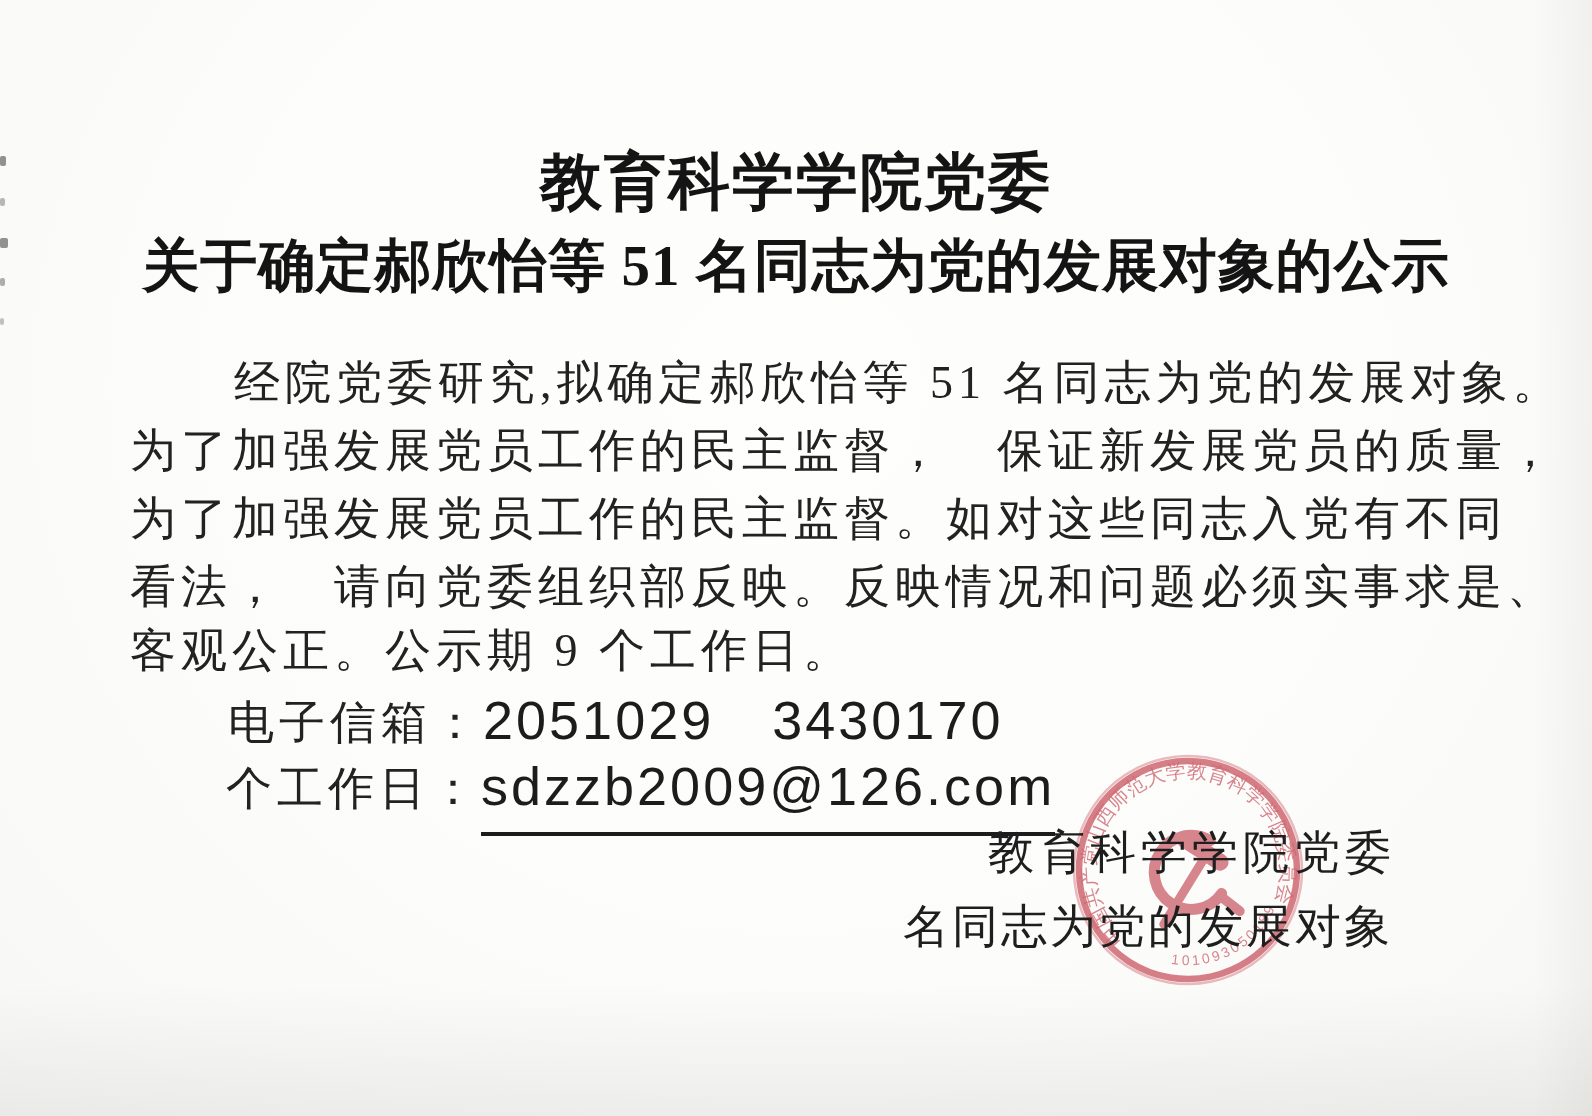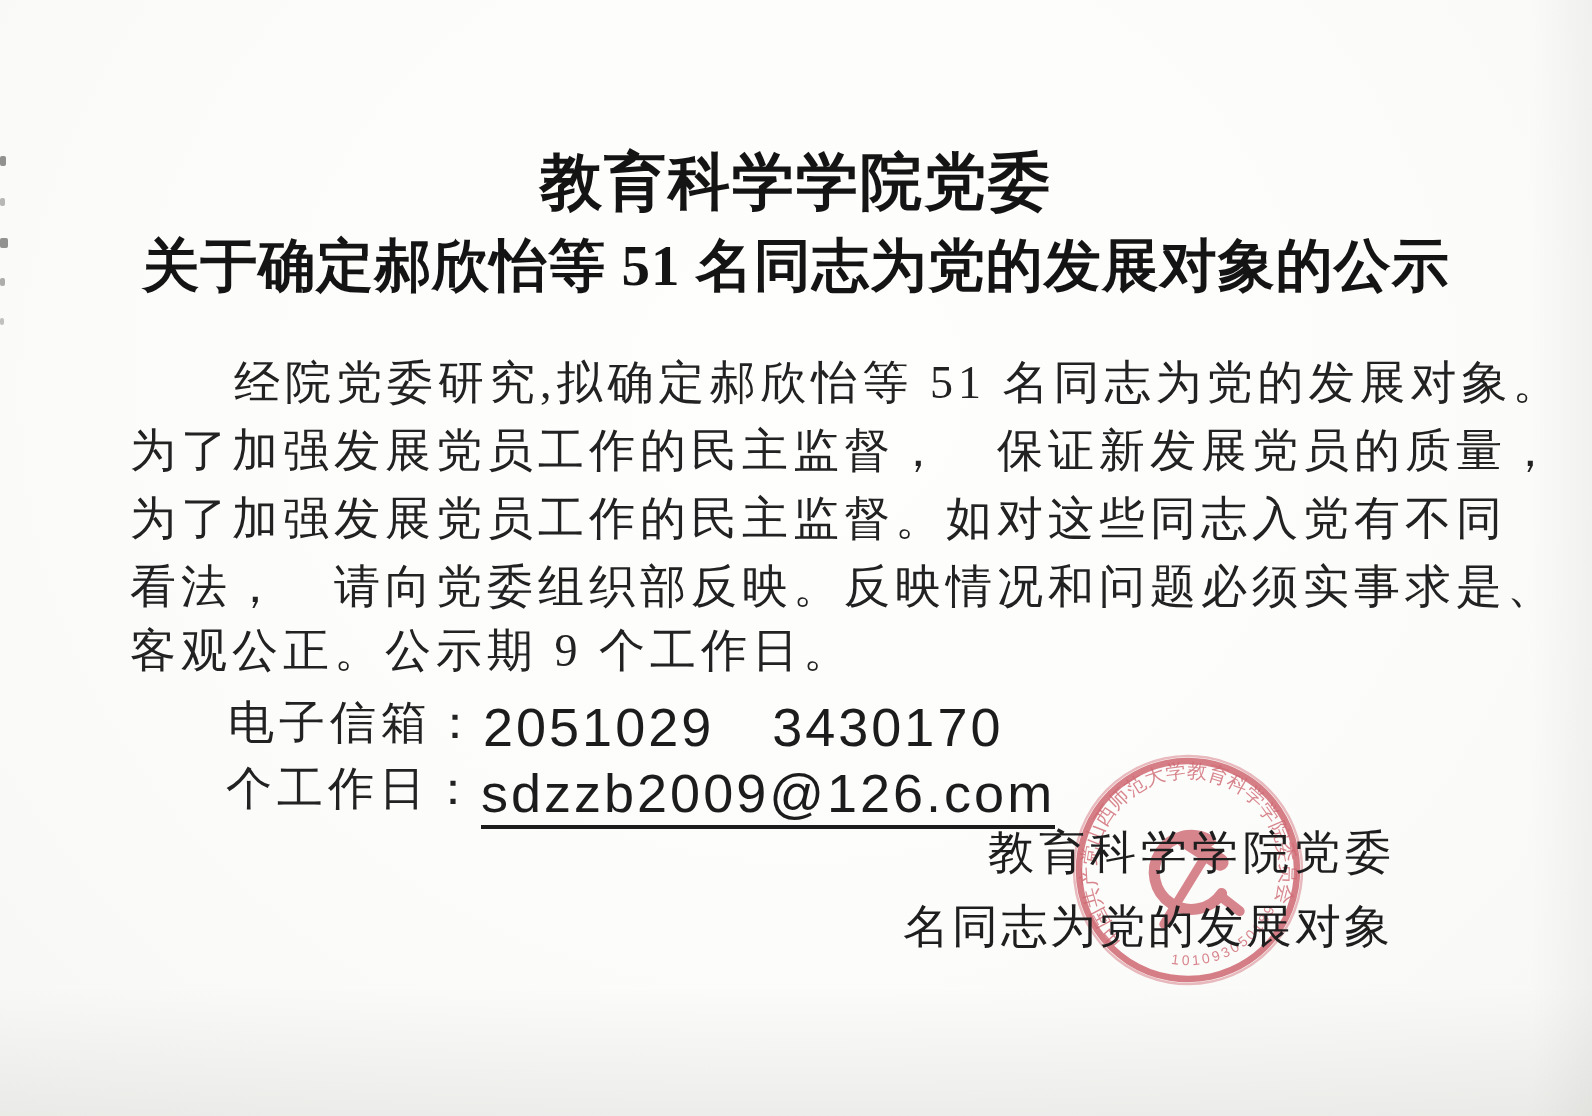--- a/index.html
+++ b/index.html
@@ -35,24 +35,24 @@
   .title-2 { top: 228px; font-size: 57px; letter-spacing: 1px; }
   .body-line {
     position: absolute; left: 130px;
     font-size: 46px; letter-spacing: 5px;
     white-space: nowrap; color: #222;
   }
   .indent { padding-left: 104px; }
   .latin {
     font-family: "Liberation Sans", "DejaVu Sans", sans-serif;
     font-size: 54px; letter-spacing: 3px; color: #1c1c1c;
-    position: relative; top: 8px;
+    position: relative; top: 1px;
   }
   .num-gap { display: inline-block; width: 58px; }
-  .email-underline { border-bottom: 4px solid #1c1c1c; padding-bottom: 2px; }
+  .email-underline { border-bottom: 4px solid #1c1c1c; padding-bottom: 16px; }
   .sig-line {
     position: absolute; white-space: nowrap;
     font-size: 46px; color: #1e1e1e; z-index: 3;
   }
   .sig-org  { left: 988px; top: 822px; letter-spacing: 5px; }
   .sig-date { left: 903px; top: 896px; letter-spacing: 3px; }
   .seal {
     position: absolute; left: 1064px; top: 746px;
     width: 248px; height: 248px; z-index: 2;
     transform: rotate(-12deg);

